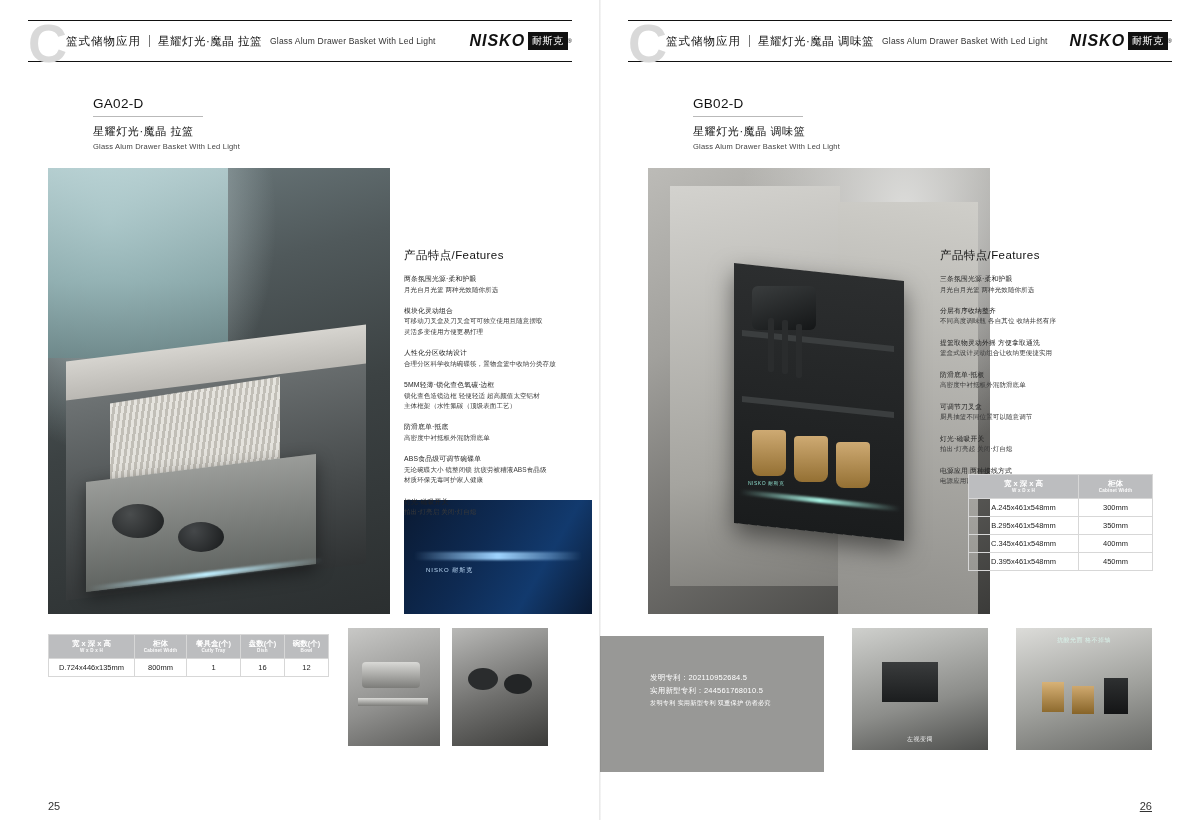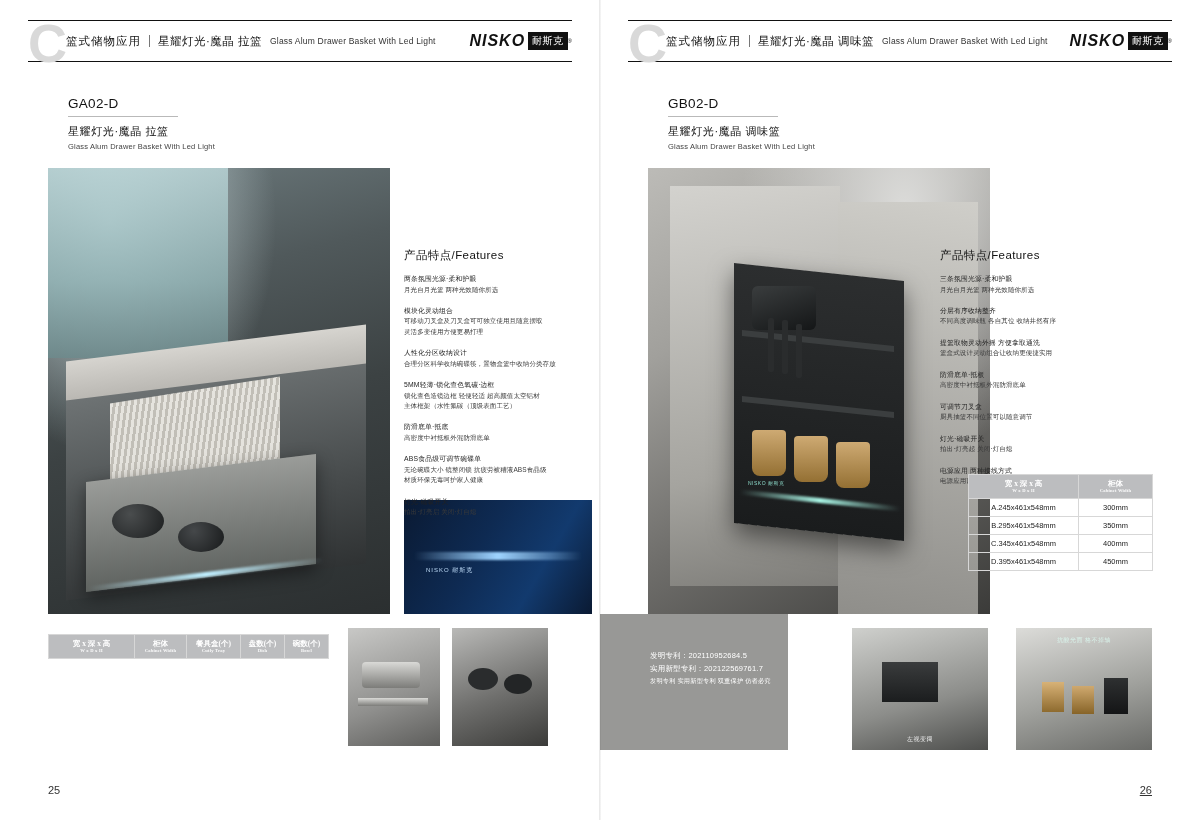--- a/index.html
+++ b/index.html
@@ -30,21 +30,21 @@
   .hdr-en { font-size:8.5px; color:#333; margin-left:8px; letter-spacing:0.2px; }
   .brand { position:absolute; right:0; display:flex; align-items:center; }
   .brand-n { font-size:16px; font-weight:bold; color:#111; letter-spacing:1px; font-style:italic; }
   .brand-chip {
     margin-left:3px; background:#111; color:#fff; font-size:10px; padding:2px 4px 2px 4px;
     letter-spacing:0.5px;
   }
   .brand-tm { font-size:6px; vertical-align:super; }
 
   
-  .model { position:absolute; }
+  .model { position:absolute;margin-left:25px; }
   .model-code { font-size:13.5px; color:#111; letter-spacing:0.3px; }
   .model-rule { width:110px; height:1px; background:#b9b9b9; margin:5px 0 7px; }
   .model-cn { font-size:11px; color:#111; letter-spacing:0.6px; }
   .model-en { font-size:7.5px; color:#444; margin-top:3px; letter-spacing:0.2px; }
 
   
   .photo { position:absolute; overflow:hidden; }
   .ph-main-l {
     left:48px; top:168px; width:342px; height:446px;
     background:
@@ -120,26 +120,26 @@
   
   .patent { position:absolute; font-size:7.5px; line-height:1.7; letter-spacing:.2px; }
   .patent .small { font-size:6.2px; }
 
   
   table { border-collapse:collapse; position:absolute; }
   .tbl th, .tbl td {
     border:1px solid #d7d7d7; text-align:center; font-size:7.5px; color:#222;
     padding:0; height:18px;
   }
-  .tbl thead th { background:#bcbdbf; color:#fff; font-size:7.5px; line-height:1.15; height:24px;font-family:Liberation Serif, serif; }
+  .tbl thead th { background:#bcbdbf; color:#fff; font-size:7.5px; line-height:1.15; height:24px; }
   .tbl thead th .sub { display:block; font-size:4.6px; letter-spacing:.2px; opacity:.95; }
   .tbl-l { left:48px; top:634px; }
 
   
-  .pg { position:absolute; bottom:24px; font-size:11px; color:#333; }
+  .pg { position:absolute; bottom:8px; font-size:11px; color:#333; }
   .pg-l { left:48px; }
   .pg-r { right:48px;text-decoration:underline; }
 
   .gutter { position:absolute; left:599px; top:0; width:2px; height:820px;
     background:linear-gradient(90deg,rgba(0,0,0,.10),rgba(0,0,0,.03)); }
 </style>
 </head>
 <body>
 
 <div class="spread">
@@ -242,20 +242,27 @@
             <span>盘数(个)</span>
             <span class="sub">Dish</span>
           </th>
           <th style="width:44px">
             <span>碗数(个)</span>
             <span class="sub">Bowl</span>
           </th>
         </tr>
       </thead>
       <tbody>
+        <tr>
+          <td>D.724x446x135mm</td>
+          <td>800mm</td>
+          <td>1</td>
+          <td>16</td>
+          <td>12</td>
+        </tr>
       </tbody>
     </table>
 
     <div class="ph-sm ph-sm1">
       <div class="sm-obj" style="left:14px; top:34px; width:58px; height:26px; border-radius:4px;"></div>
       <div class="sm-obj" style="left:10px; top:70px; width:70px; height:8px;"></div>
     </div>
     <div class="ph-sm ph-sm2">
       <div class="sm-obj" style="left:16px; top:40px; width:30px; height:22px; border-radius:50%; background:#2a2c2d;"></div>
       <div class="sm-obj" style="left:52px; top:46px; width:28px; height:20px; border-radius:50%; background:#232526;"></div>
@@ -368,24 +375,24 @@
           <td>C.345x461x548mm</td>
           <td>400mm</td>
         </tr>
         <tr>
           <td>D.395x461x548mm</td>
           <td>450mm</td>
         </tr>
       </tbody>
     </table>
 
-    <div style="position:absolute; left:0; top:614px; width:188px; height:136px; background:#989896;">
+    <div style="position:absolute; left:0; top:636px; width:224px; height:136px; background:#989896;">
       <div class="patent" style="left:50px; top:36px; color:#fff;">
         <div>发明专利：202110952684.5</div>
-        <div>实用新型专利：202122569761.7</div>
+        <div>实用新型专利：244561768010.5</div>
         <div class="small">发明专利 实用新型专利 双重保护 仿者必究</div>
       </div>
     </div>
 
     <div class="ph-sm" style="left:252px; top:628px; width:136px; height:122px;
          background:linear-gradient(165deg,#cfd0cd,#8c8d8a 60%,#4d4e4c);">
       <div class="sm-obj" style="left:30px; top:34px; width:56px; height:40px; background:linear-gradient(180deg,#3a3c3d,#1b1d1e);"></div>
       <div class="sm-cap">左视变阔</div>
     </div>
 

